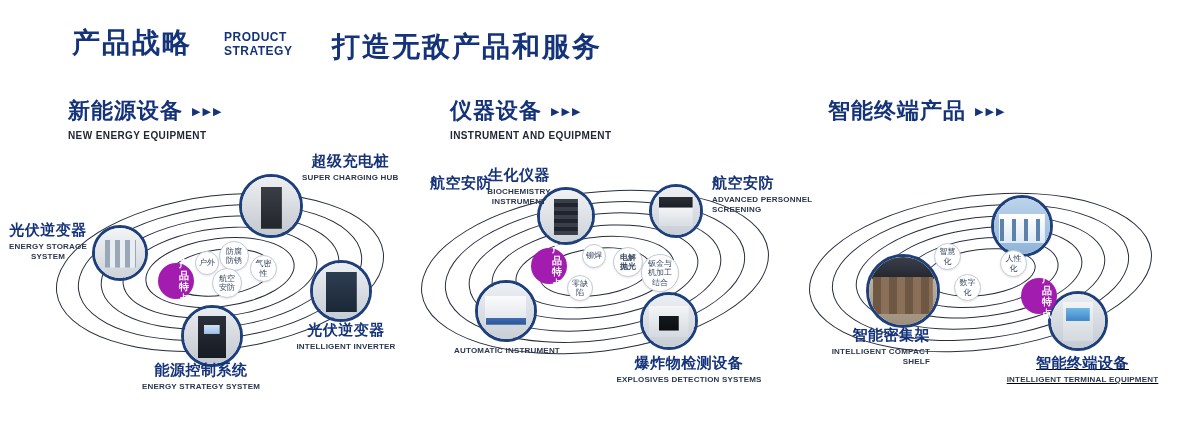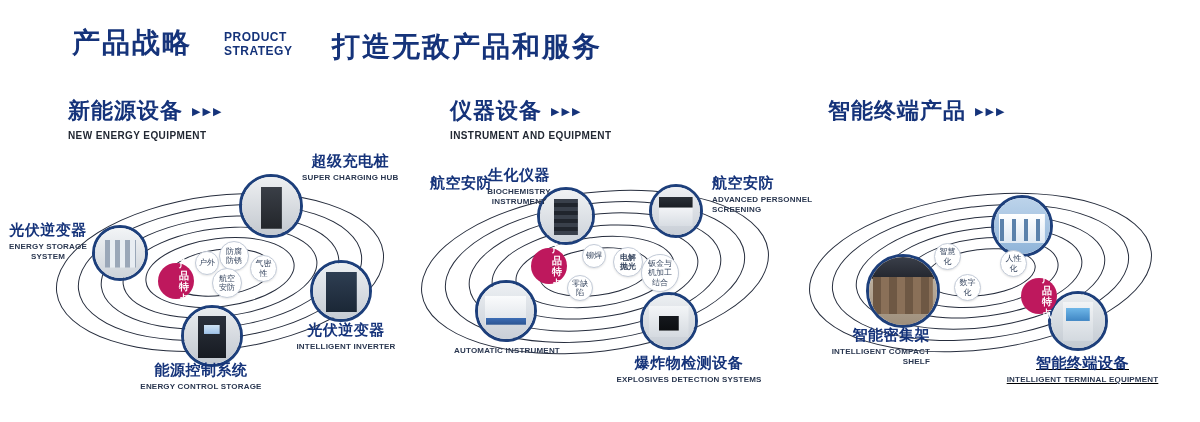--- a/index.html
+++ b/index.html
@@ -61,21 +61,21 @@
                  linear-gradient(#f2f4f6,#d3d9df) 50% 56%/56% 72% no-repeat,
                  linear-gradient(180deg,#e9edf0,#c3cad2); }
 
   
   .lbl { position:absolute; text-align:center; z-index:2; }
   .lbl .zh { display:block; font-size:15px; font-weight:800; color:#15337a; letter-spacing:0.5px; }
   .lbl .en { display:block; font-size:8px;  font-weight:700; color:#2a3750; letter-spacing:0.2px;
              margin-top:2px; line-height:1.25; }
 
   
-  .badge { position:absolute; border-radius:50%; background:#be185d; color:#fff; z-index:3;
+  .badge { position:absolute; border-radius:50%; background:#a21caf; color:#fff; z-index:3;
            display:flex; flex-direction:column; align-items:center; justify-content:center;
            font-size:10px; font-weight:700; line-height:1.15;padding-left:21px; }
 
   
   .bubble { position:absolute; border-radius:50%; background:#fff; border:1px solid #c3cbd8;
             color:#3b4a63; display:flex; align-items:center; justify-content:center; text-align:center;
             font-size:8px; line-height:1.15; padding:3px; word-break:break-all; z-index:3;
             box-shadow:0 1px 2px rgba(0,0,0,0.10); }
 </style>
 </head>
@@ -162,21 +162,21 @@
   <div class="lbl" style="left:292px; top:321px; width:108px;">
     <span class="zh">光伏逆变器</span>
     <span class="en">INTELLIGENT INVERTER</span>
   </div>
 
   <div class="node" style="left:181px; top:305px; width:62px; height:62px;">
     <div class="photo p-control"></div>
   </div>
   <div class="lbl" style="left:122px; top:361px; width:158px;">
     <span class="zh">能源控制系统</span>
-    <span class="en">ENERGY CONTROL STORAGE</span>
+    <span class="en">ENERGY STRATEGY SYSTEM</span>
   </div>
 
   <div class="badge" style="left:158px; top:263px; width:36px; height:36px;">
     <span>产品</span>
     <span>特点</span>
   </div>
   <div class="bubble" style="left:195px; top:251px; width:24px; height:24px;">户外</div>
   <div class="bubble" style="left:219px; top:241px; width:30px; height:30px;">防腐防锈</div>
   <div class="bubble" style="left:250px; top:255px; width:27px; height:27px;font-family:Liberation Mono, monospace;">气密性</div>
   <div class="bubble" style="left:212px; top:268px; width:30px; height:30px;">航空安防</div>

